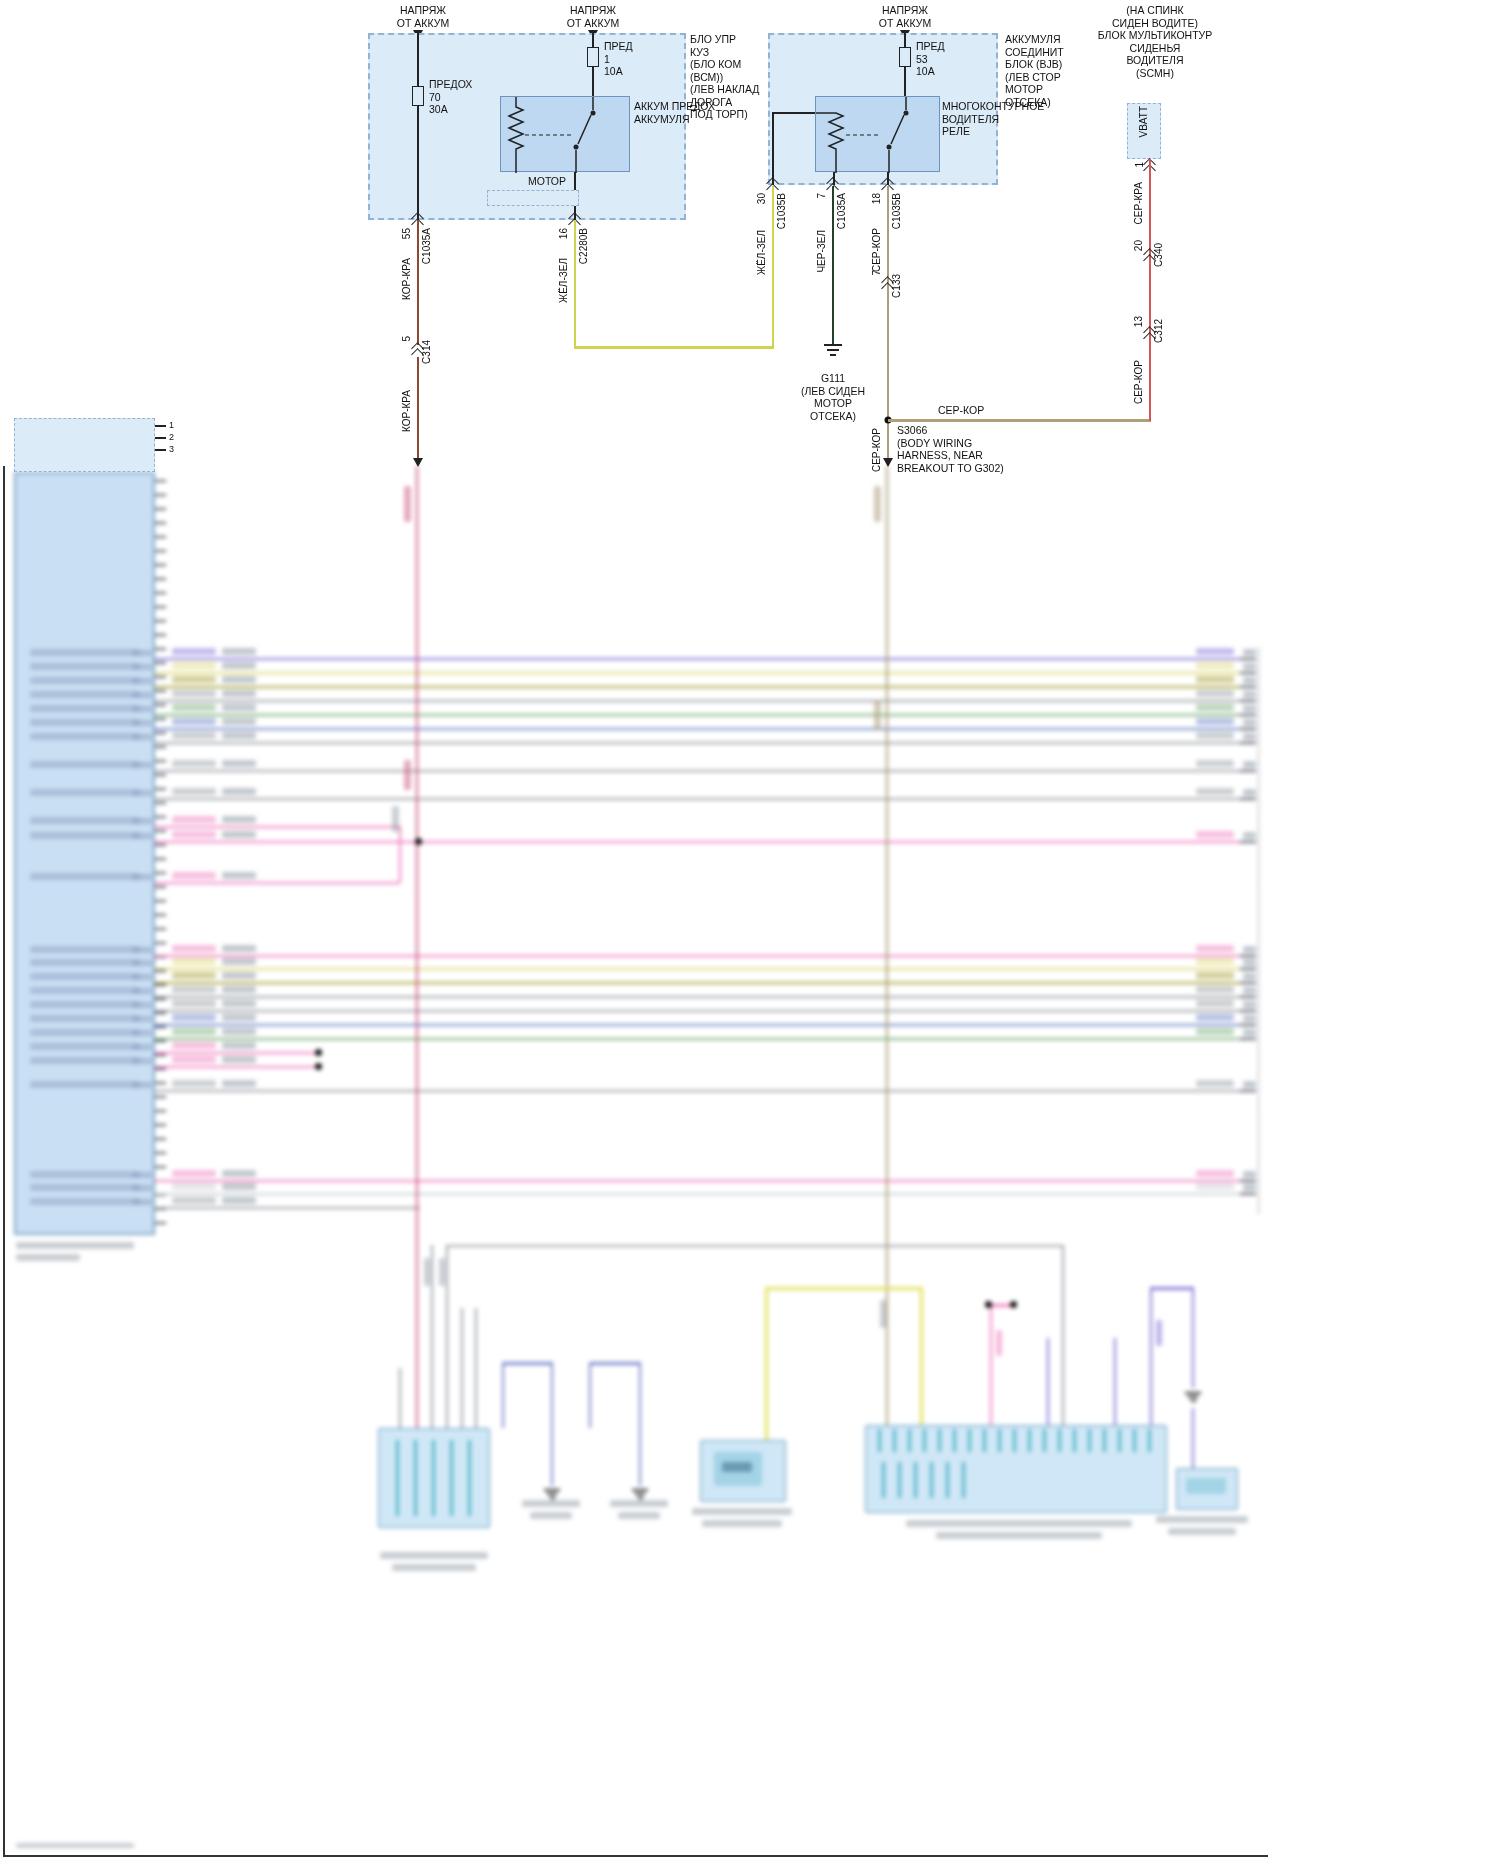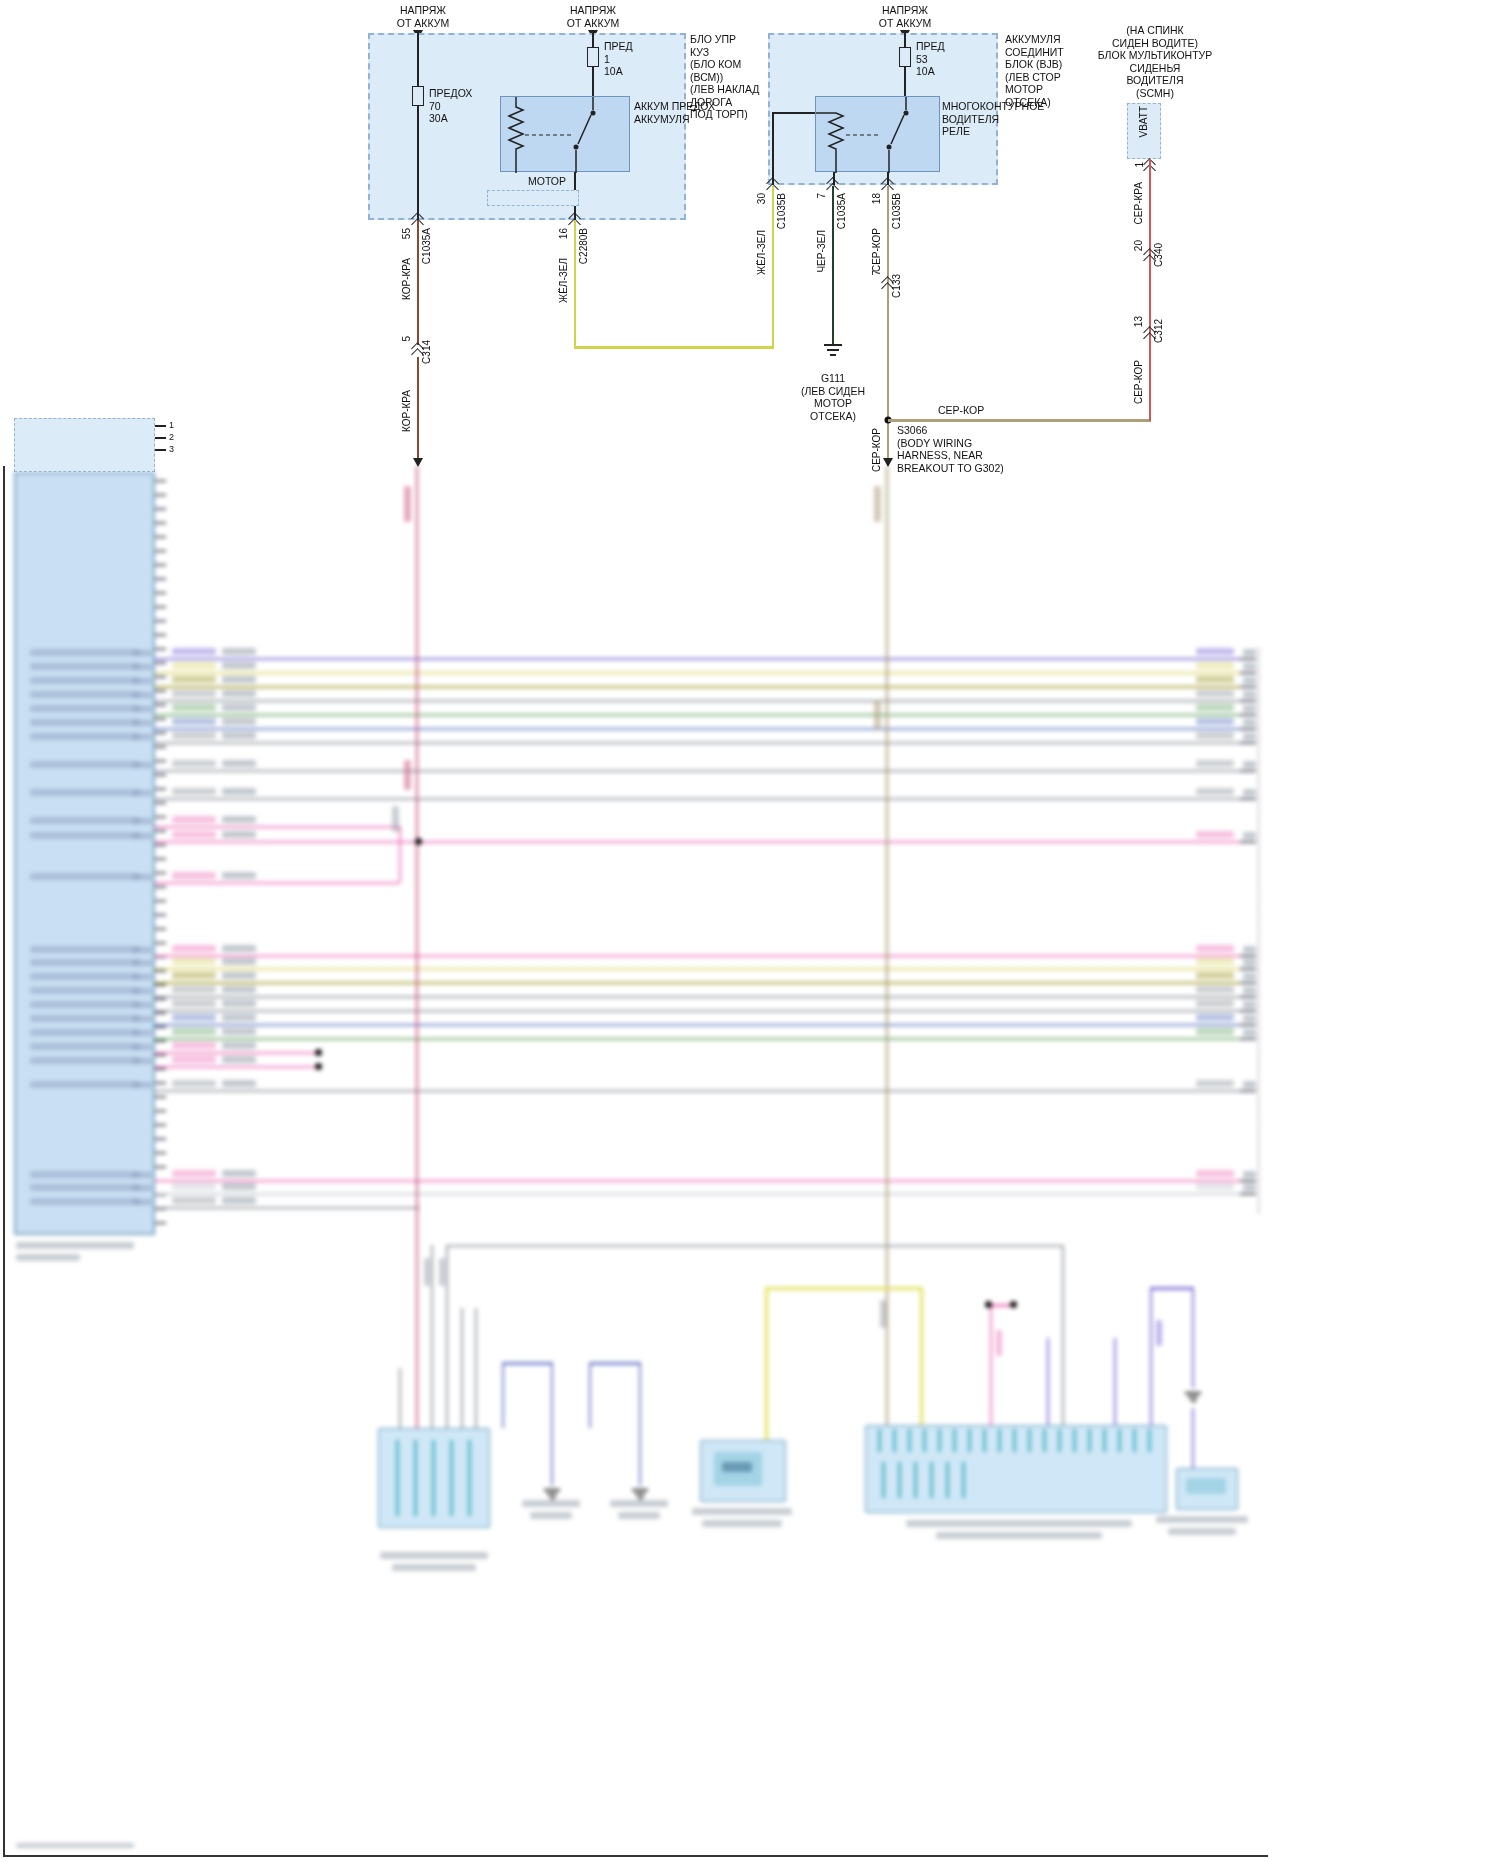--- a/index.html
+++ b/index.html
@@ -379,31 +379,31 @@
   <div class="lbl ctr" style="left:423px;top:4px">НАПРЯЖ
 ОТ АККУМ</div>
   <div class="lbl ctr" style="left:593px;top:4px">НАПРЯЖ
 ОТ АККУМ</div>
   <div class="lbl ctr" style="left:905px;top:4px">НАПРЯЖ
 ОТ АККУМ</div>
   <div class="arr-d" style="left:418px;top:30px"></div>
   <div class="arr-d" style="left:593px;top:30px"></div>
   <div class="arr-d" style="left:905px;top:30px"></div>
 
-  <div class="lbl ctr" style="left:1155px;top:24px">(НА СПИНК
+  <div class="lbl ctr" style="left:1155px;top:4px">(НА СПИНК
 СИДЕН ВОДИТЕ)
 БЛОК МУЛЬТИКОНТУР
 СИДЕНЬЯ
 ВОДИТЕЛЯ
 (SCMH)</div>
 
   <div class="dashbox" style="left:368px;top:33px;width:318px;height:187px"></div>
   <div class="vline" style="left:417px;top:32px;width:1.6px;height:188px"></div>
   <div class="fuse" style="left:418px;top:86px"></div>
-  <div class="lbl" style="left:429px;top:87px">ПРЕДОХ
+  <div class="lbl" style="left:429px;top:78px">ПРЕДОХ
 70
 30А</div>
   <div class="vline" style="left:592px;top:32px;width:1.6px;height:64px"></div>
   <div class="fuse" style="left:593px;top:47px"></div>
   <div class="lbl" style="left:604px;top:40px">ПРЕД
 1
 10А</div>
 
   <div class="relaybox" style="left:500px;top:96px;width:130px;height:76px">
     <svg width="130" height="76">

